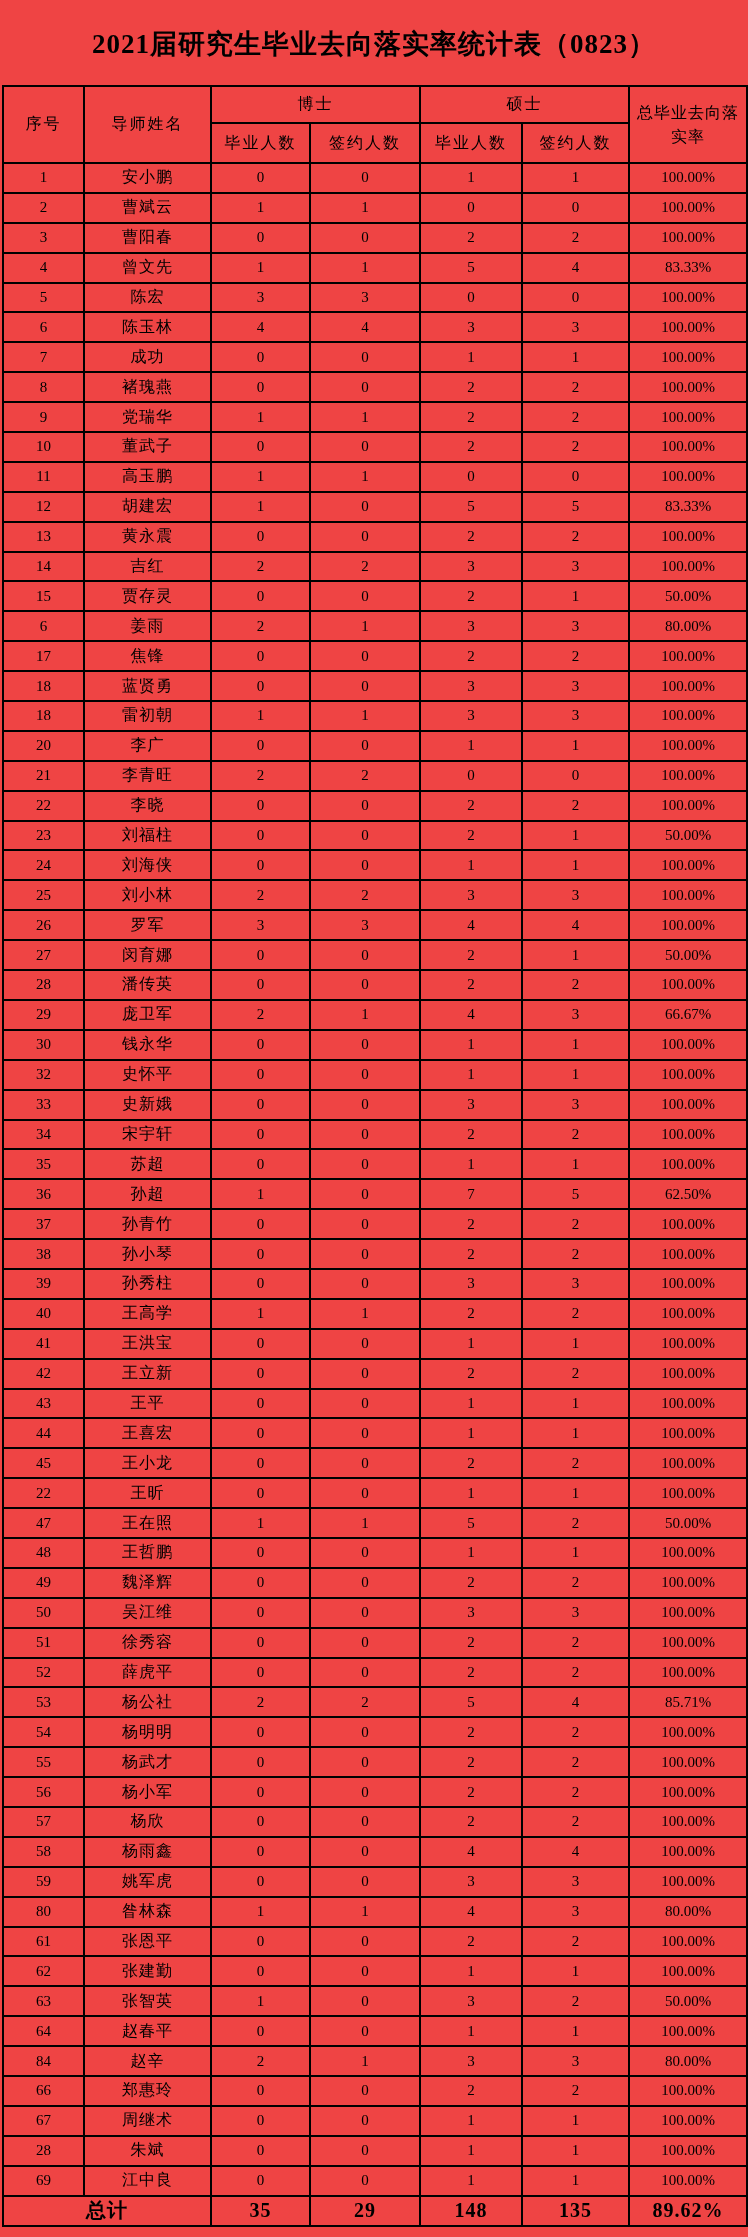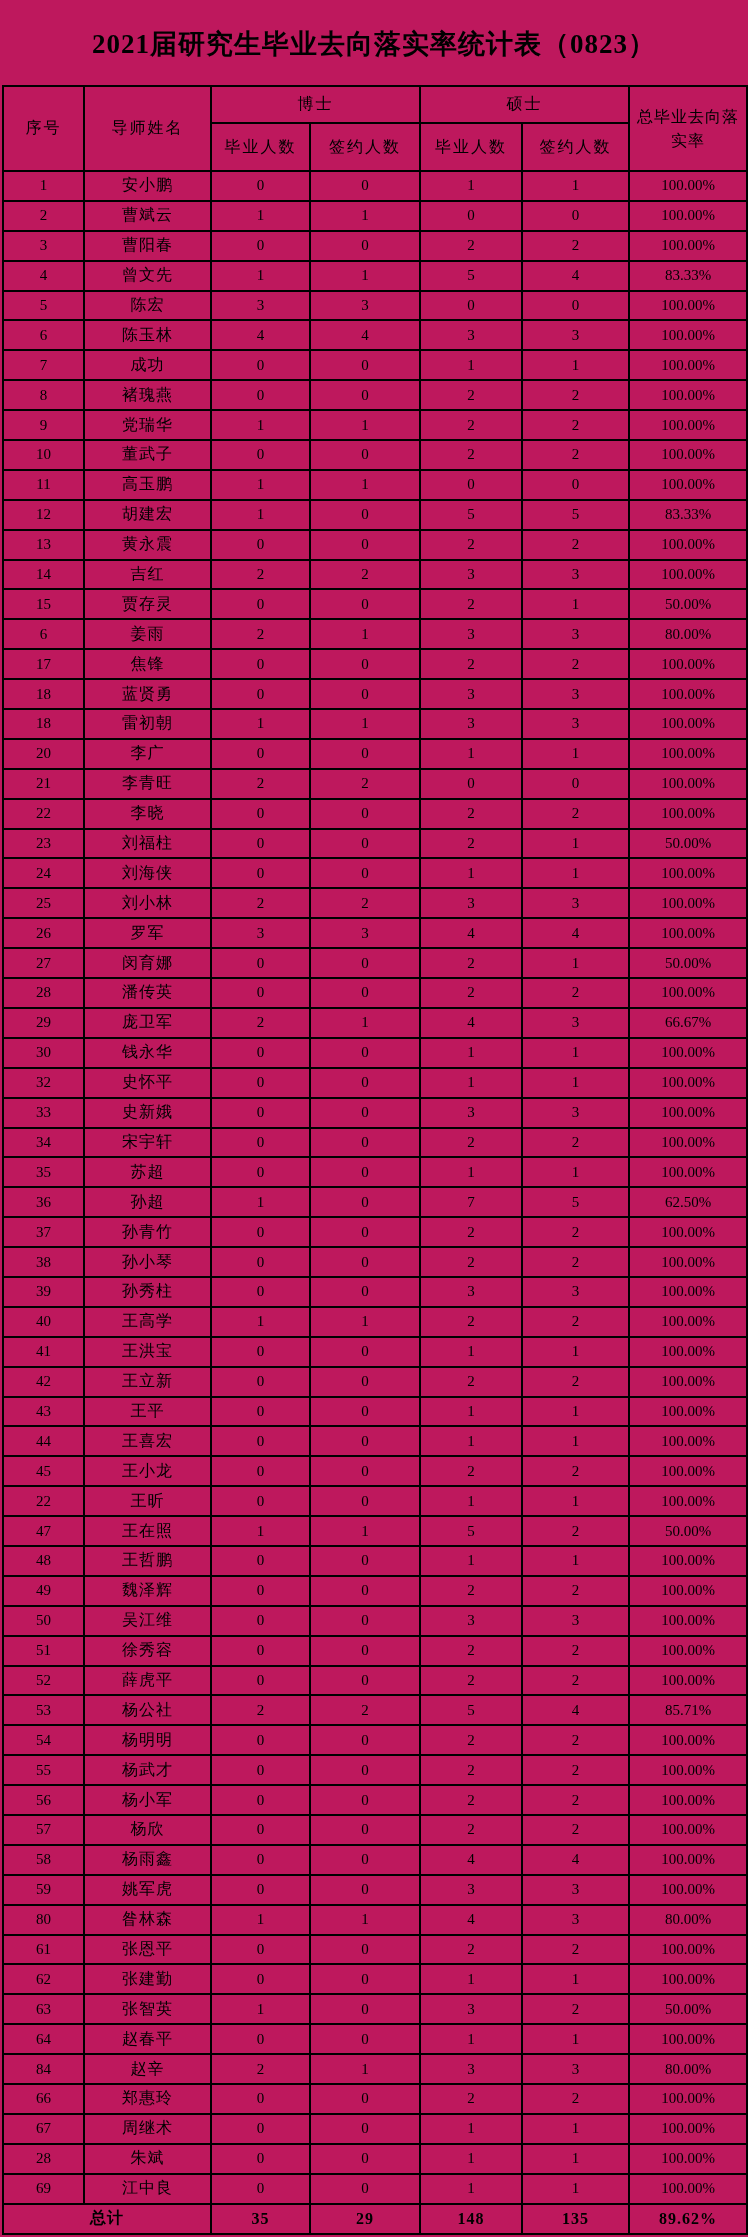--- a/index.html
+++ b/index.html
@@ -4,21 +4,21 @@
 <style>
   * { margin: 0; padding: 0; box-sizing: border-box; }
   html, body { background: #ffffff; }
   body {
     width: 748px;
     height: 2237px;
     font-family: "Liberation Serif", "DejaVu Serif", serif;
     color: #000000;
     overflow: hidden;
   }
-  .page { width: 748px; height: 2237px; background: #be185d; }
+  .page { width: 748px; height: 2237px; background: #ef4444; }
   .title {
     height: 85px;
     display: flex;
     align-items: center;
     justify-content: center;
     font-size: 27px;
     font-weight: bold;
     letter-spacing: 1px;
     padding-top: 2px;
   }
@@ -31,28 +31,28 @@
   .stats th, .stats td {
     border: 2px solid #000000;
     text-align: center;
     vertical-align: middle;
     font-weight: normal;
     font-size: 16px;
     padding: 0 2px;
     overflow: hidden;
   }
   .stats thead tr.group-row { height: 37px; }
-  .stats thead tr.sub-row { height: 48px; }
+  .stats thead tr.sub-row { height: 40px; }
   .stats thead th { letter-spacing: 2px; }
   .stats thead th.rate-head { letter-spacing: 1px; line-height: 1.45; }
   .stats tbody tr { height: 29.9px; }
   .stats tbody td { font-size: 15px; }
   .stats tbody td.name-cell { font-size: 16px; letter-spacing: 1px; }
   .stats tfoot tr { height: 30px; }
-  .stats tfoot td { font-weight: bold; font-size: 16px; letter-spacing: 1px; }
+  .stats tfoot td { font-weight: bold; font-size: 20px; letter-spacing: 1px; }
   col.c-no    { width: 81px; }
   col.c-name  { width: 127px; }
   col.c-pg    { width: 99px; }
   col.c-ps    { width: 110px; }
   col.c-mg    { width: 102px; }
   col.c-ms    { width: 107px; }
   col.c-rate  { width: 118px; }
 </style>
 </head>
 <body>

